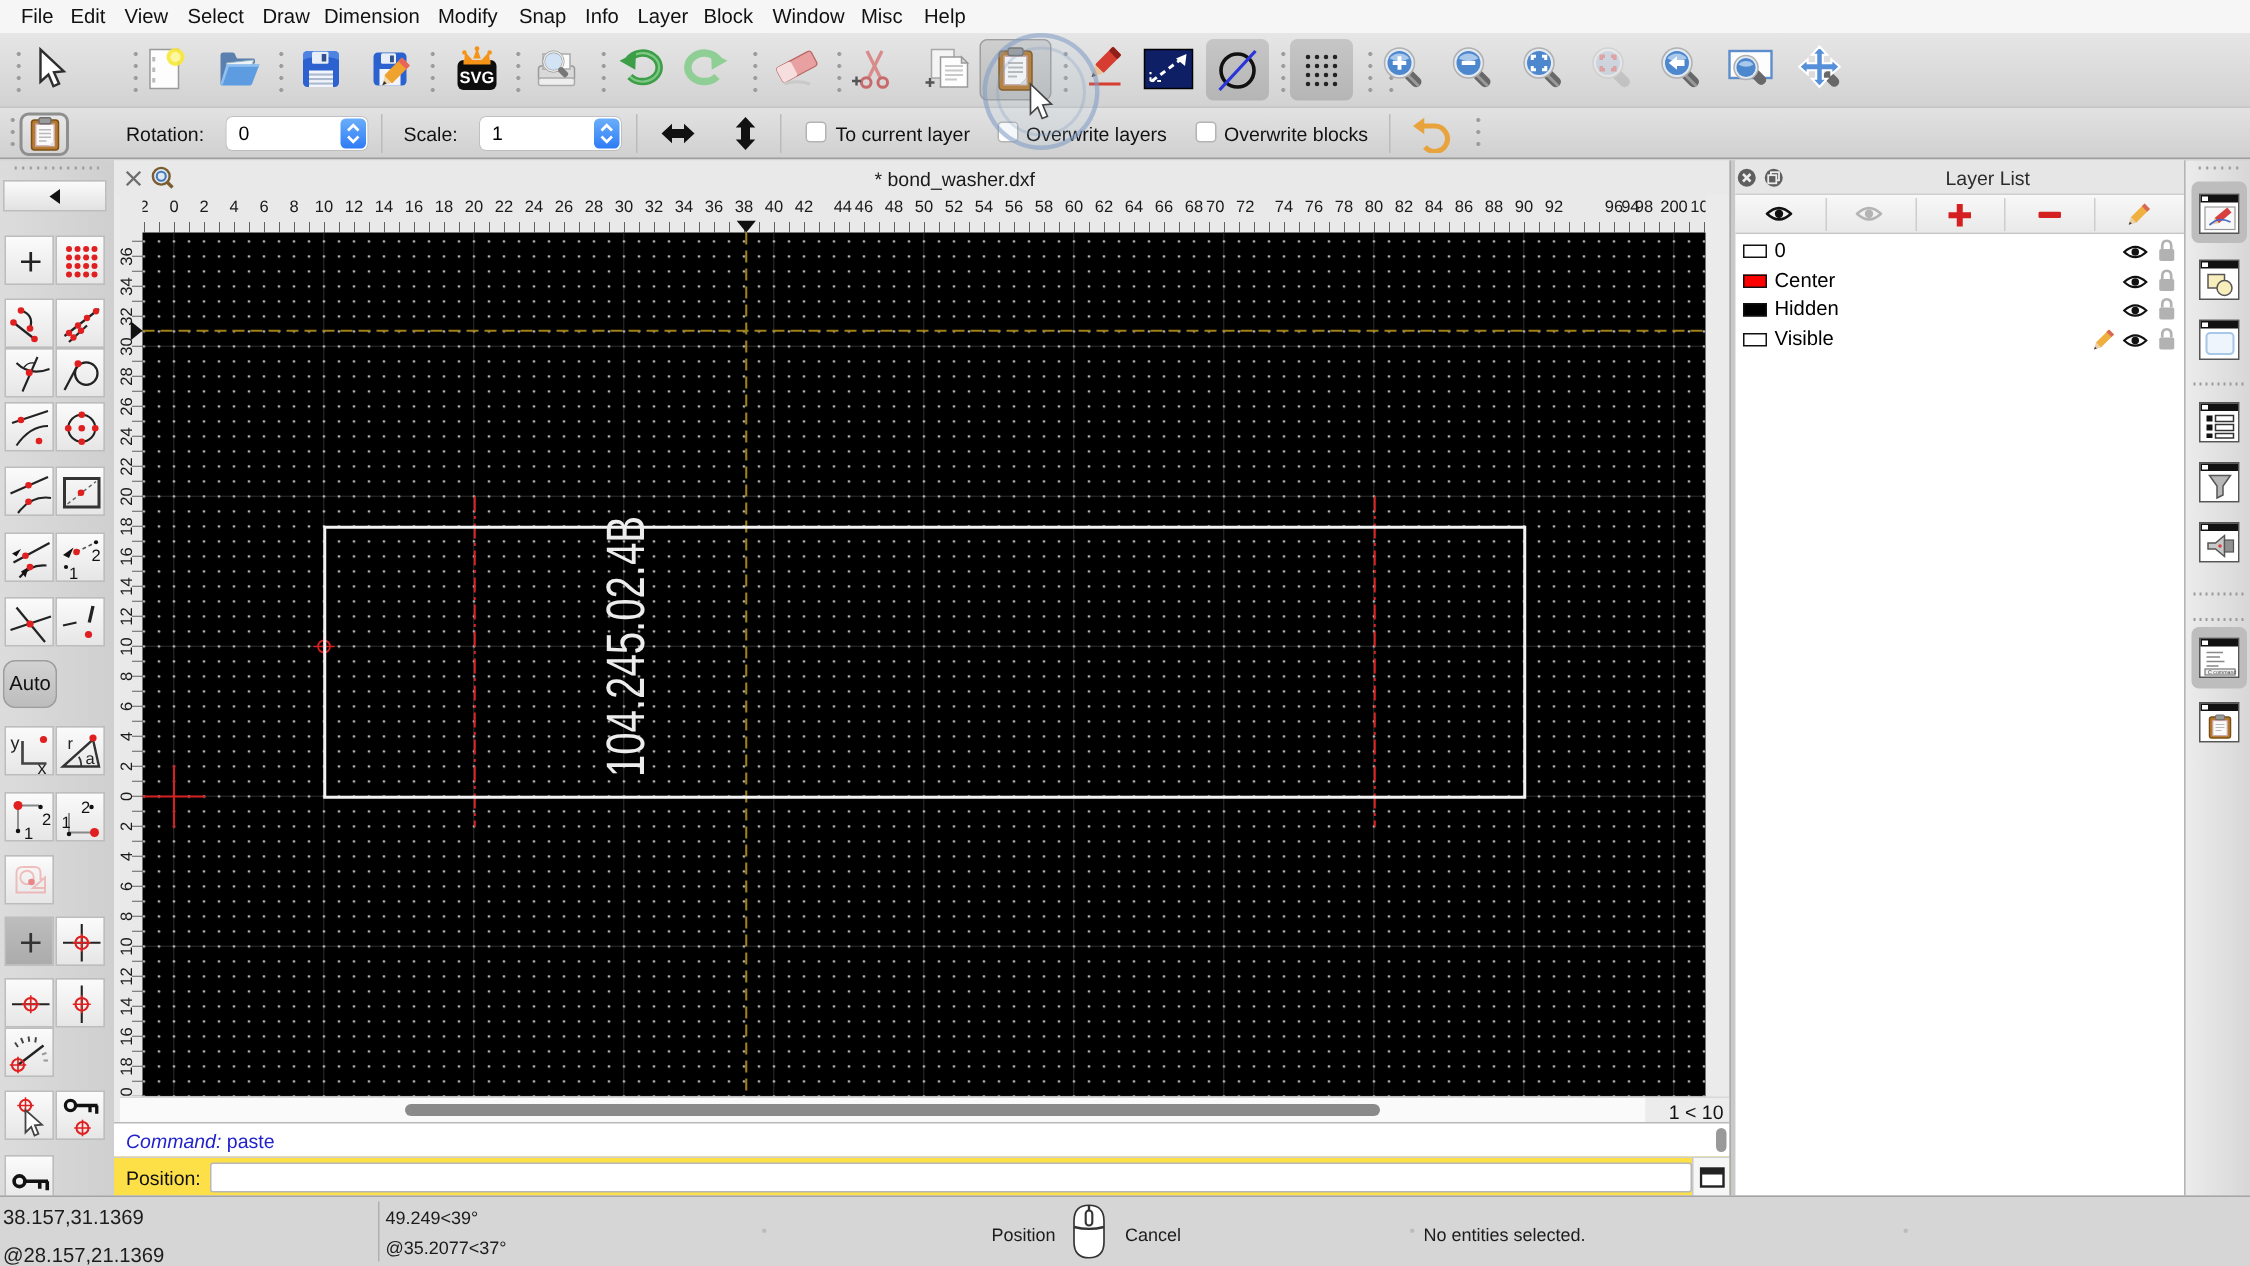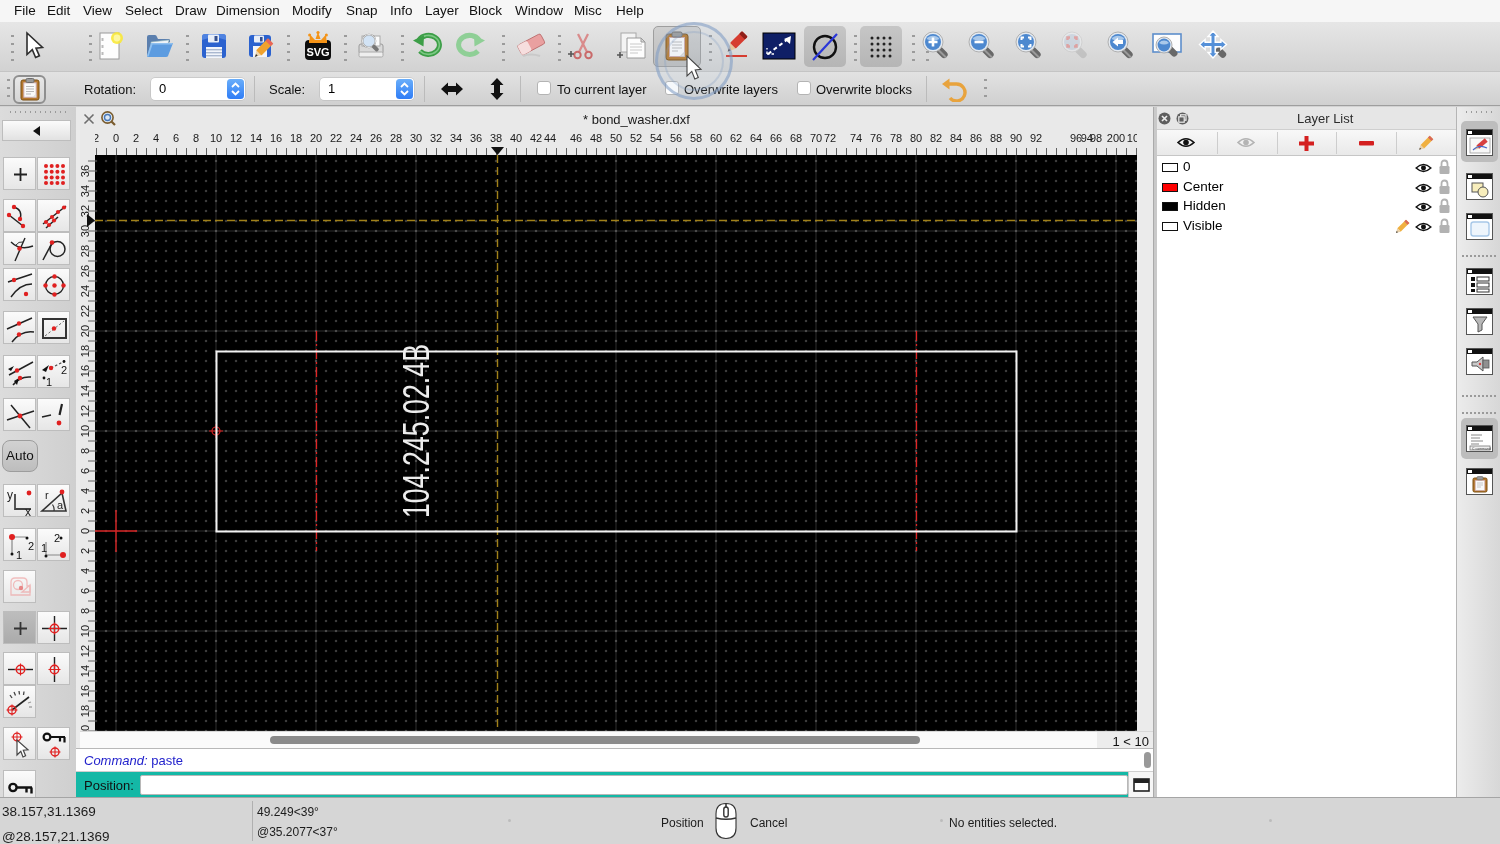--- a/index.html
+++ b/index.html
@@ -50,21 +50,21 @@
       linear-gradient(90deg,#2e2e2e 1px,transparent 1px),
       linear-gradient(#2e2e2e 1px,transparent 1px);
     background-size: 10px 10px, 100px 100px, 100px 100px;
     background-position: -0.5px 4.5px, 20.5px 0px, 0px 75.5px; }
   .rnum { position:absolute; font-size:11px; color:#1a1a1a; }
 
   
   #hscroll { position:absolute; left:4px; top:624px; width:1017px; height:17px; background:#fafafa; border-top:1px solid #d8d8d8;}
   #pagebox { position:absolute; left:1021px; top:624px; width:56px; height:17px; background:#ececec; border-top:1px solid #d8d8d8; font-size:13px; color:#111; }
   #cmdrow { position:absolute; left:0; top:641px; width:1077px; height:23px; background:#fff; border-top:1px solid #b8b8b8; }
-  #posrow { position:absolute; left:0; top:664px; width:1077px; height:26px; background:#14b8a6; border-top:1px solid #cfcfcf; }
+  #posrow { position:absolute; left:0; top:664px; width:1077px; height:26px; background:#fde047; border-top:1px solid #cfcfcf; }
 
   
   #splitter { position:absolute; left:1153px; top:107px; width:4px; height:690px; background:#c9c9c9; border-left:1px solid #aaa; }
   #lpanel { position:absolute; left:1157px; top:107px; width:299px; height:690px; background:#fff; }
   #lptitle { position:absolute; left:0; top:0; width:299px; height:23px; background:#e6e6e6; border-bottom:1px solid #cfcfcf; }
   #lptools { position:absolute; left:0; top:23px; width:299px; height:26px; background:linear-gradient(#f8f8f8,#e9e9e9); border-bottom:1px solid #c6c6c6; }
   .lprow { position:absolute; left:0; width:299px; height:20px; font-size:13.5px; color:#000; }
   #rstrip { position:absolute; left:1456px; top:107px; width:44px; height:690px;
             background:linear-gradient(90deg,#ececec,#d7d7d7); border-left:1px solid #b5b5b5; }
   .winbtn { position:absolute; left:9px; width:27px; height:27px; background:#fff; border:1px solid #555; }
@@ -693,34 +693,34 @@
           <span class="rnum" style="left:249px;top:2px;width:24px;text-align:center;display:inline-block;position:absolute">24</span>
           <span class="rnum" style="left:269px;top:2px;width:24px;text-align:center;display:inline-block;position:absolute">26</span>
           <span class="rnum" style="left:289px;top:2px;width:24px;text-align:center;display:inline-block;position:absolute">28</span>
           <span class="rnum" style="left:309px;top:2px;width:24px;text-align:center;display:inline-block;position:absolute">30</span>
           <span class="rnum" style="left:329px;top:2px;width:24px;text-align:center;display:inline-block;position:absolute">32</span>
           <span class="rnum" style="left:349px;top:2px;width:24px;text-align:center;display:inline-block;position:absolute">34</span>
           <span class="rnum" style="left:369px;top:2px;width:24px;text-align:center;display:inline-block;position:absolute">36</span>
           <span class="rnum" style="left:389px;top:2px;width:24px;text-align:center;display:inline-block;position:absolute">38</span>
           <span class="rnum" style="left:409px;top:2px;width:24px;text-align:center;display:inline-block;position:absolute">40</span>
           <span class="rnum" style="left:429px;top:2px;width:24px;text-align:center;display:inline-block;position:absolute">42</span>
-          <span class="rnum" style="left:449px;top:2px;width:24px;text-align:left;display:inline-block;position:absolute">44</span>
+          <span class="rnum" style="left:449px;top:2px;width:24px;text-align:right;display:inline-block;position:absolute">44</span>
           <span class="rnum" style="left:469px;top:2px;width:24px;text-align:center;display:inline-block;position:absolute">46</span>
           <span class="rnum" style="left:489px;top:2px;width:24px;text-align:center;display:inline-block;position:absolute">48</span>
           <span class="rnum" style="left:509px;top:2px;width:24px;text-align:center;display:inline-block;position:absolute">50</span>
           <span class="rnum" style="left:529px;top:2px;width:24px;text-align:center;display:inline-block;position:absolute">52</span>
           <span class="rnum" style="left:549px;top:2px;width:24px;text-align:center;display:inline-block;position:absolute">54</span>
           <span class="rnum" style="left:569px;top:2px;width:24px;text-align:center;display:inline-block;position:absolute">56</span>
           <span class="rnum" style="left:589px;top:2px;width:24px;text-align:center;display:inline-block;position:absolute">58</span>
           <span class="rnum" style="left:609px;top:2px;width:24px;text-align:center;display:inline-block;position:absolute">60</span>
           <span class="rnum" style="left:629px;top:2px;width:24px;text-align:center;display:inline-block;position:absolute">62</span>
           <span class="rnum" style="left:649px;top:2px;width:24px;text-align:center;display:inline-block;position:absolute">64</span>
           <span class="rnum" style="left:669px;top:2px;width:24px;text-align:center;display:inline-block;position:absolute">66</span>
           <span class="rnum" style="left:689px;top:2px;width:24px;text-align:center;display:inline-block;position:absolute">68</span>
-          <span class="rnum" style="left:709px;top:2px;width:24px;text-align:center;display:inline-block;position:absolute">70</span>
+          <span class="rnum" style="left:709px;top:2px;width:24px;text-align:left;display:inline-block;position:absolute">70</span>
           <span class="rnum" style="left:729px;top:2px;width:24px;text-align:left;display:inline-block;position:absolute">72</span>
           <span class="rnum" style="left:749px;top:2px;width:24px;text-align:center;display:inline-block;position:absolute">74</span>
           <span class="rnum" style="left:769px;top:2px;width:24px;text-align:center;display:inline-block;position:absolute">76</span>
           <span class="rnum" style="left:789px;top:2px;width:24px;text-align:center;display:inline-block;position:absolute">78</span>
           <span class="rnum" style="left:809px;top:2px;width:24px;text-align:center;display:inline-block;position:absolute">80</span>
           <span class="rnum" style="left:829px;top:2px;width:24px;text-align:center;display:inline-block;position:absolute">82</span>
           <span class="rnum" style="left:849px;top:2px;width:24px;text-align:center;display:inline-block;position:absolute">84</span>
           <span class="rnum" style="left:869px;top:2px;width:24px;text-align:center;display:inline-block;position:absolute">86</span>
           <span class="rnum" style="left:889px;top:2px;width:24px;text-align:center;display:inline-block;position:absolute">88</span>
           <span class="rnum" style="left:909px;top:2px;width:24px;text-align:center;display:inline-block;position:absolute">90</span>

